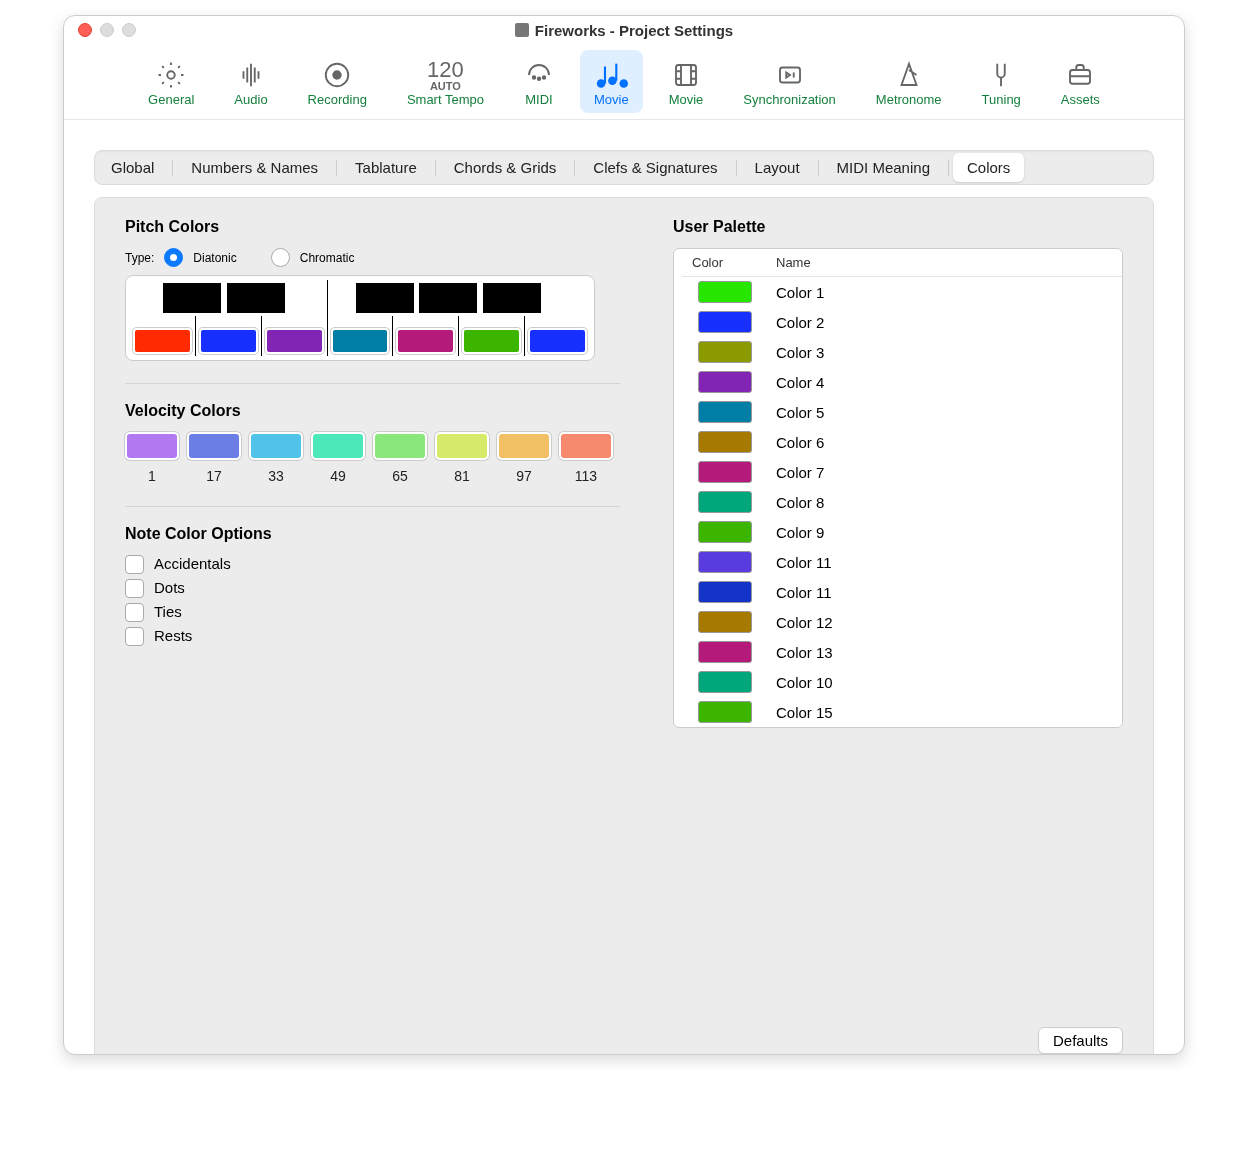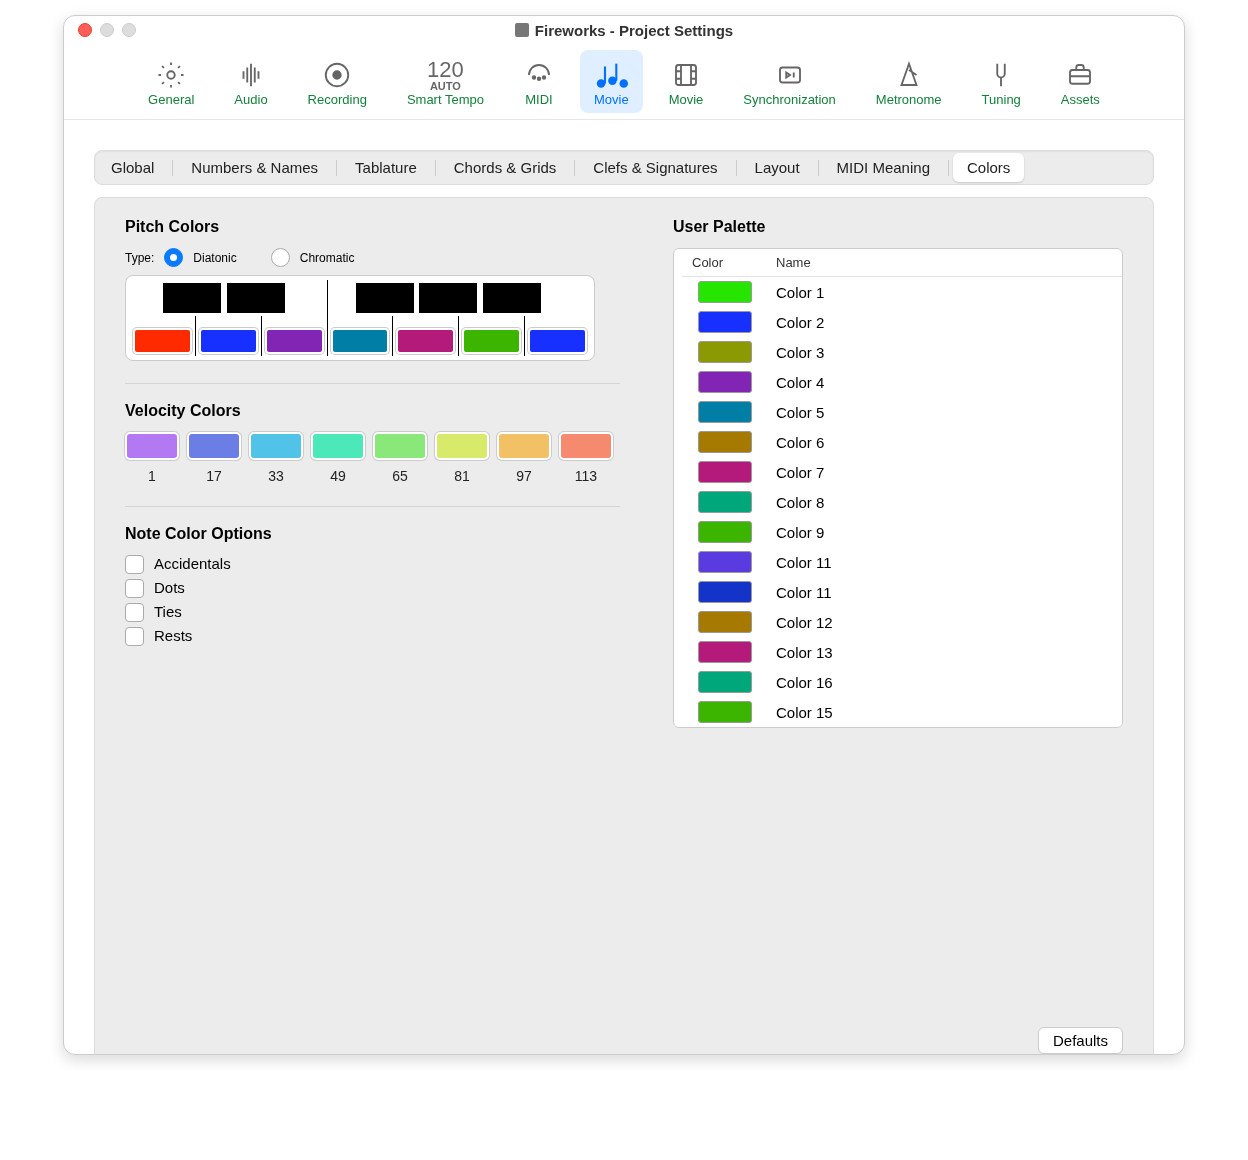--- a/index.html
+++ b/index.html
@@ -390,21 +390,21 @@
                   <div class="prow">
                     <div class="c1">
                       <div class="sw" style="background: rgb(180, 26, 121);"></div>
                     </div>
                     <div>Color 13</div>
                   </div>
                   <div class="prow">
                     <div class="c1">
                       <div class="sw" style="background: rgb(0, 167, 123);"></div>
                     </div>
-                    <div>Color 16</div>
+                    <div>Color 10</div>
                   </div>
                   <div class="prow">
                     <div class="c1">
                       <div class="sw" style="background: rgb(59, 181, 0);"></div>
                     </div>
                     <div>Color 15</div>
                   </div>
                 </div>
           </div>
         </div>

